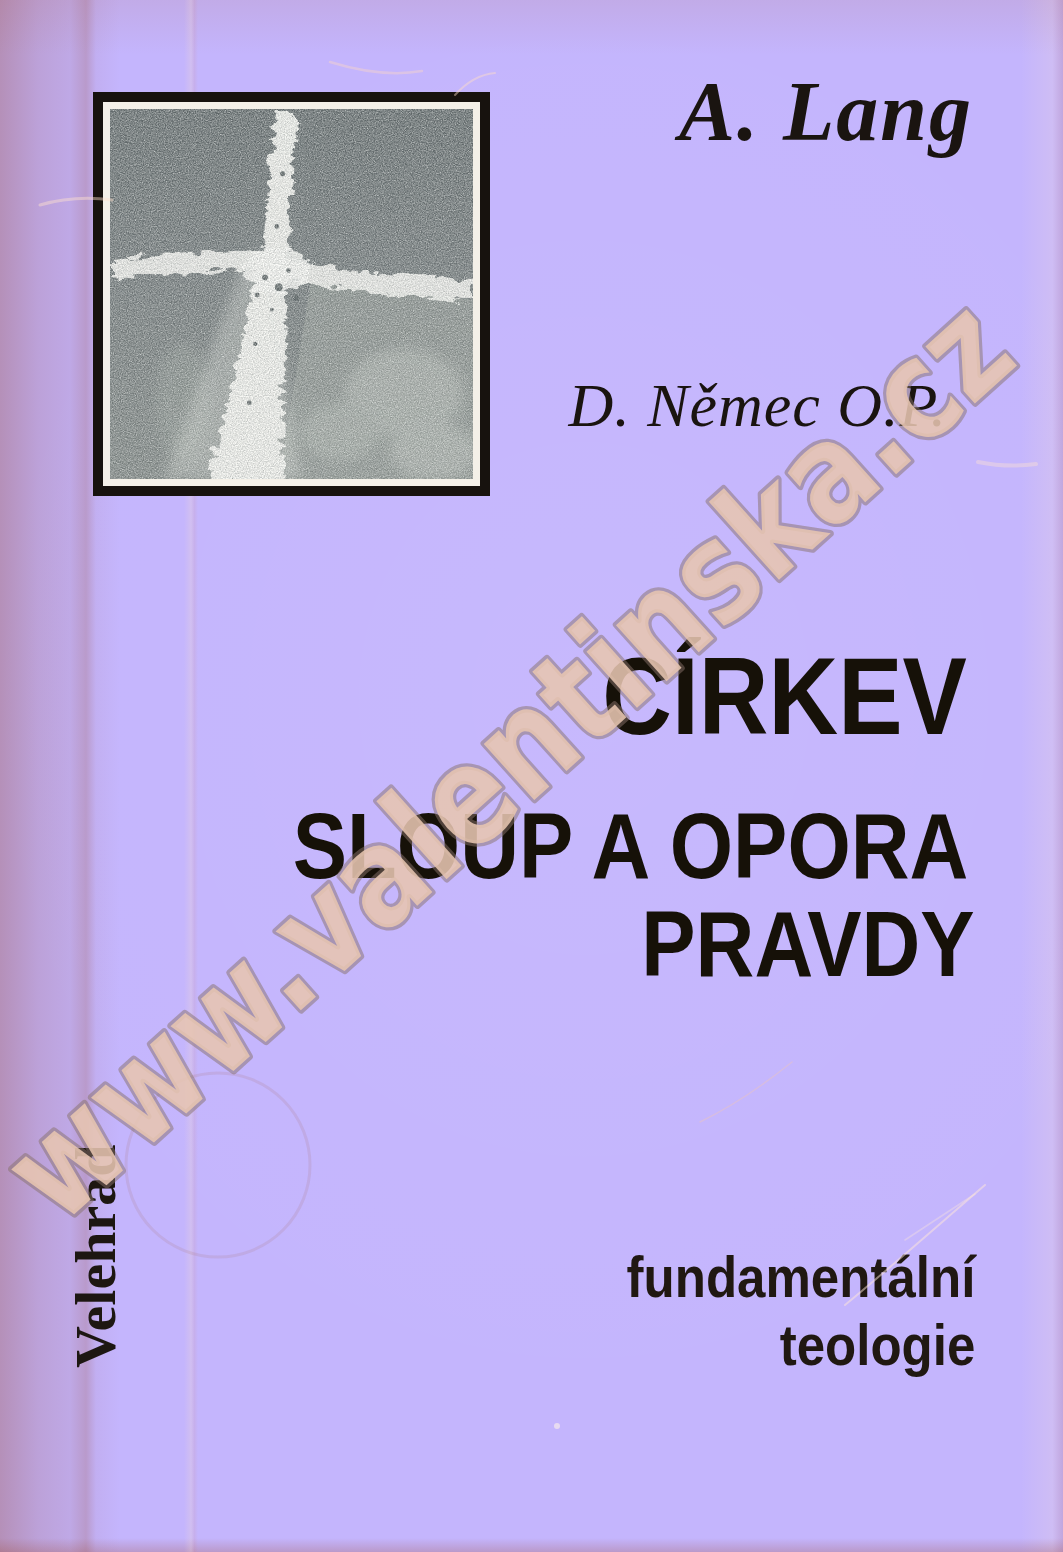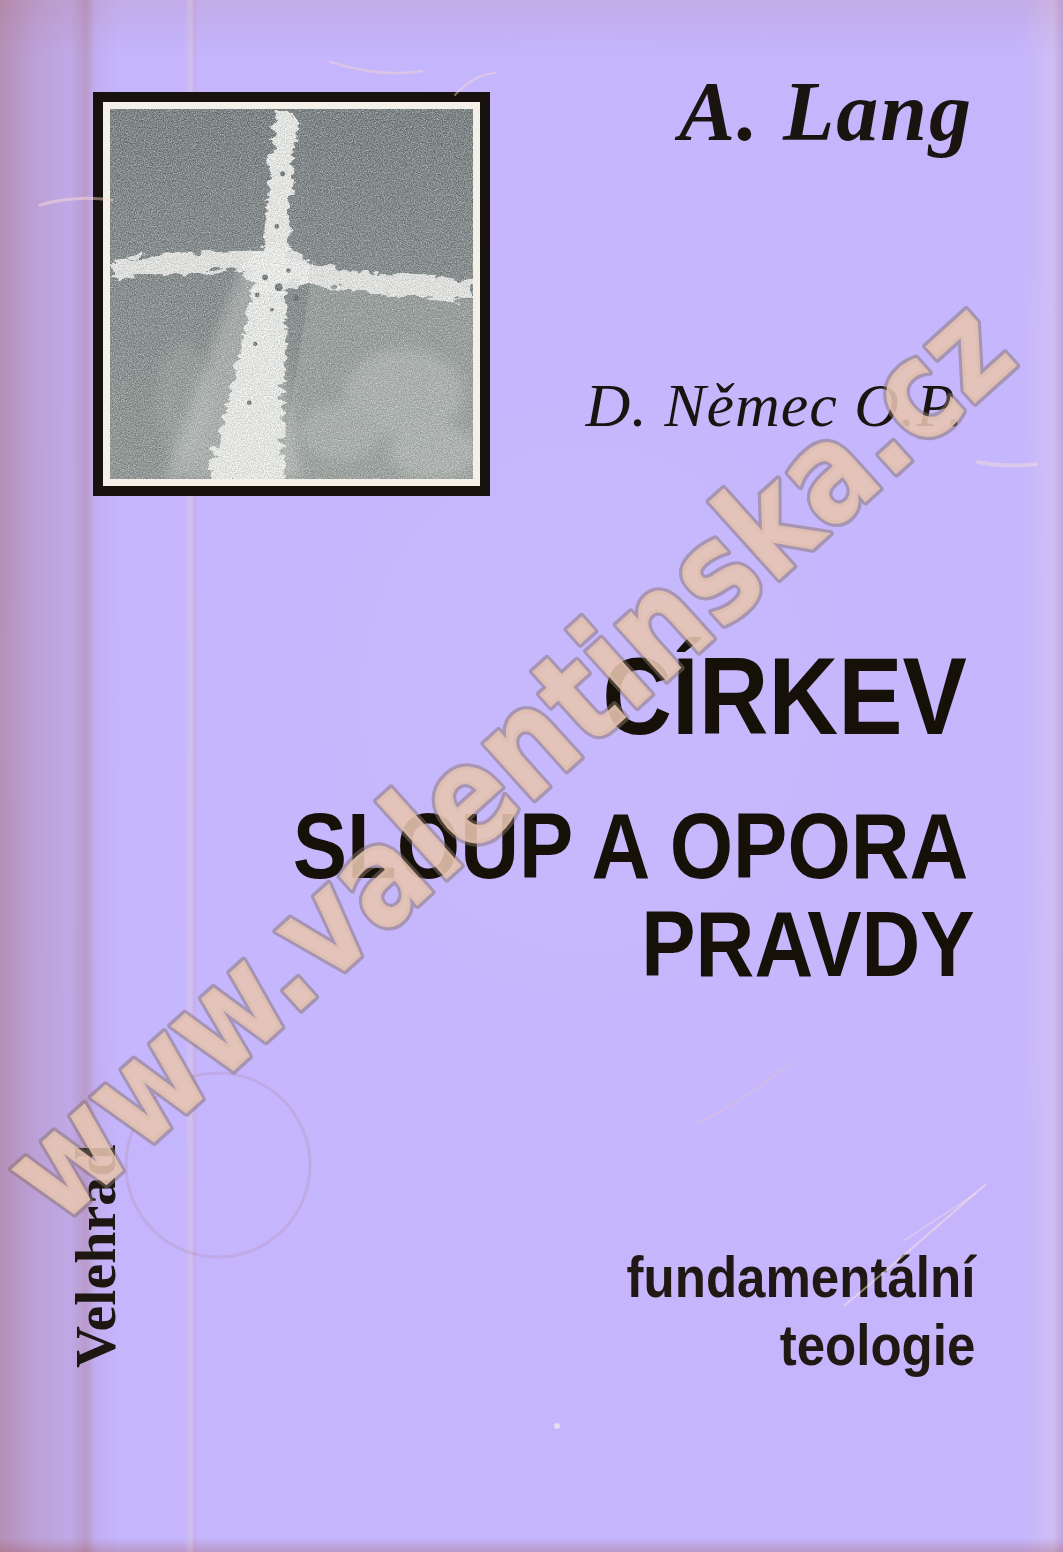--- a/index.html
+++ b/index.html
@@ -44,21 +44,21 @@
   .photo-mat { width: 100%; height: 100%; background: #f4f0e8; box-sizing: border-box; padding: 7px; }
   .photo-mat svg { display: block; width: 100%; height: 100%; }
   
   .txt { position: absolute; color: #1a1410; white-space: nowrap; }
   .series-author {
     top: 70px; right: 90px;
     font: bold italic 84px/1 "Liberation Serif", serif;
     letter-spacing: 2px;
   }
   .authors {
-    top: 368px; right: 99px;
+    top: 368px; right: 116px;
     font: italic 62px/75px "Liberation Serif", serif;
     text-align: right;
     letter-spacing: 1px;
     margin-left: 7px;
   }
   .title-line {
     right: 96px;
     font-family: "Liberation Sans", sans-serif;
     font-weight: bold;
     color: #161108;

